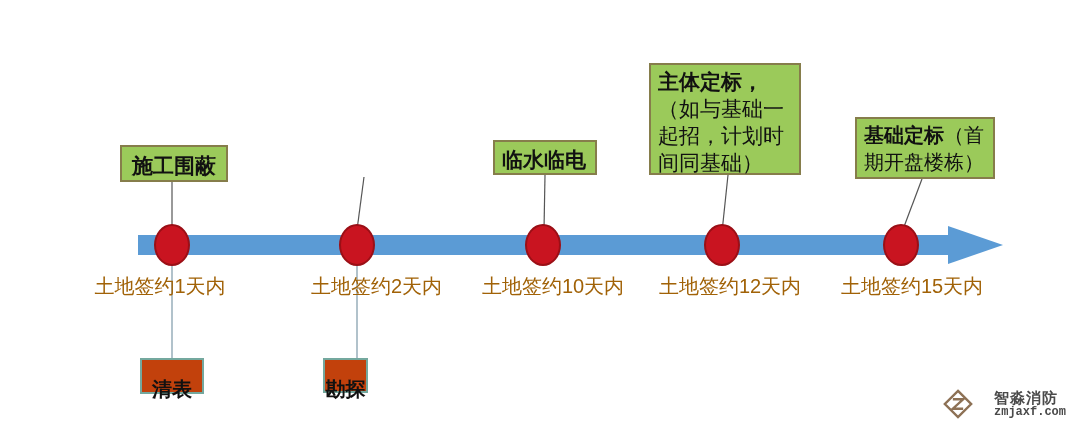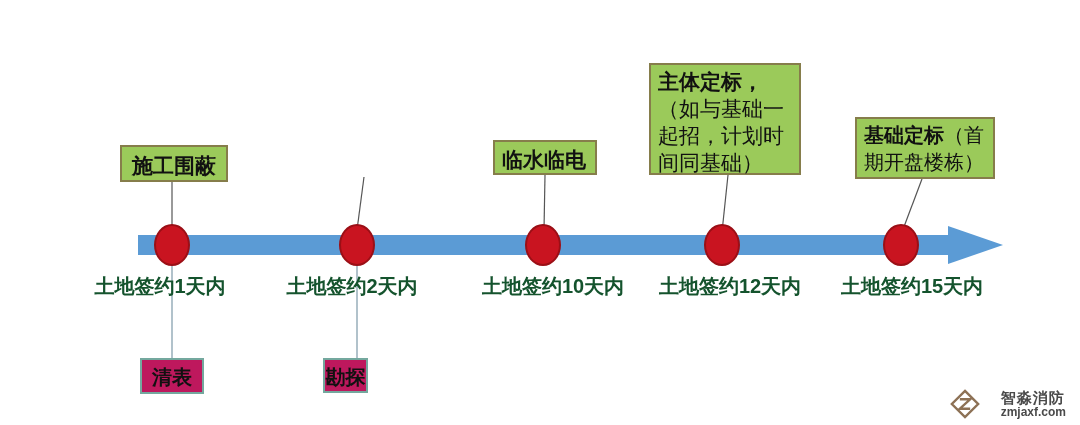--- a/index.html
+++ b/index.html
@@ -37,40 +37,40 @@
   .gbox .bs{font-weight:normal;}
   .g1{left:120px;top:145px;width:108px;height:37px;text-align:center;padding-top:4px;}
   .g2{left:277px;top:113px;width:177px;height:64px;}
   .g3{left:493px;top:140px;width:104px;height:35px;padding-top:3px;}
   .g4{left:649px;top:63px;width:152px;height:112px;line-height:27px;}
   .g4 .bt{display:block;}
   .g5{left:855px;top:117px;width:140px;height:62px;font-size:20px;line-height:27px;}
   
   .tlabel{
     position:absolute;top:273px;width:180px;text-align:center;z-index:4;
-    font-size:20px;font-weight:bold;color:#14532d;white-space:nowrap;
+    font-size:20px;font-weight:normal;color:#a16207;white-space:nowrap;
   }
-  .t1{left:70px;} .t2{left:262px;} .t3{left:463px;} .t4{left:640px;} .t5{left:822px;text-align:center;}
+  .t1{left:70px;} .t2{left:262px;text-align:right;} .t3{left:463px;} .t4{left:640px;} .t5{left:822px;text-align:center;}
   
   .sbox{
     position:absolute;box-sizing:border-box;z-index:4;
-    background:#be185d;border:2px solid #74A89E;
+    background:#c2410c;border:2px solid #74A89E;
     font-size:20px;font-weight:bold;color:#111;text-align:center;
-    padding-top:4px;
+    padding-top:16px;
   }
   .s1{left:140px;top:358px;width:64px;height:36px;}
   .s2{left:323px;top:358px;width:45px;height:35px;}
   
   .watermark{
     position:absolute;right:14px;bottom:6px;z-index:5;
     display:flex;align-items:center;gap:21px;
   }
   .wm-text{display:flex;flex-direction:column;line-height:1.05;}
   .wm-brand{font-size:15px;font-weight:bold;color:#4a4a4a;letter-spacing:1px;}
-  .wm-site{font-size:12px;font-weight:bold;color:#4a4a4a;font-family:Liberation Sans, sans-serif;}
+  .wm-site{font-size:12px;font-weight:bold;color:#4a4a4a;font-family:Liberation Mono, monospace;}
 </style>
 </head>
 <body>
 
 <div class="canvas">
 
   <svg class="connectors" width="1080" height="425" viewBox="0 0 1080 425">
 
     <line x1="172" y1="182" x2="172" y2="228" stroke="#555" stroke-width="1.2"></line>
     <line x1="364" y1="177" x2="357" y2="230" stroke="#555" stroke-width="1.2"></line>

